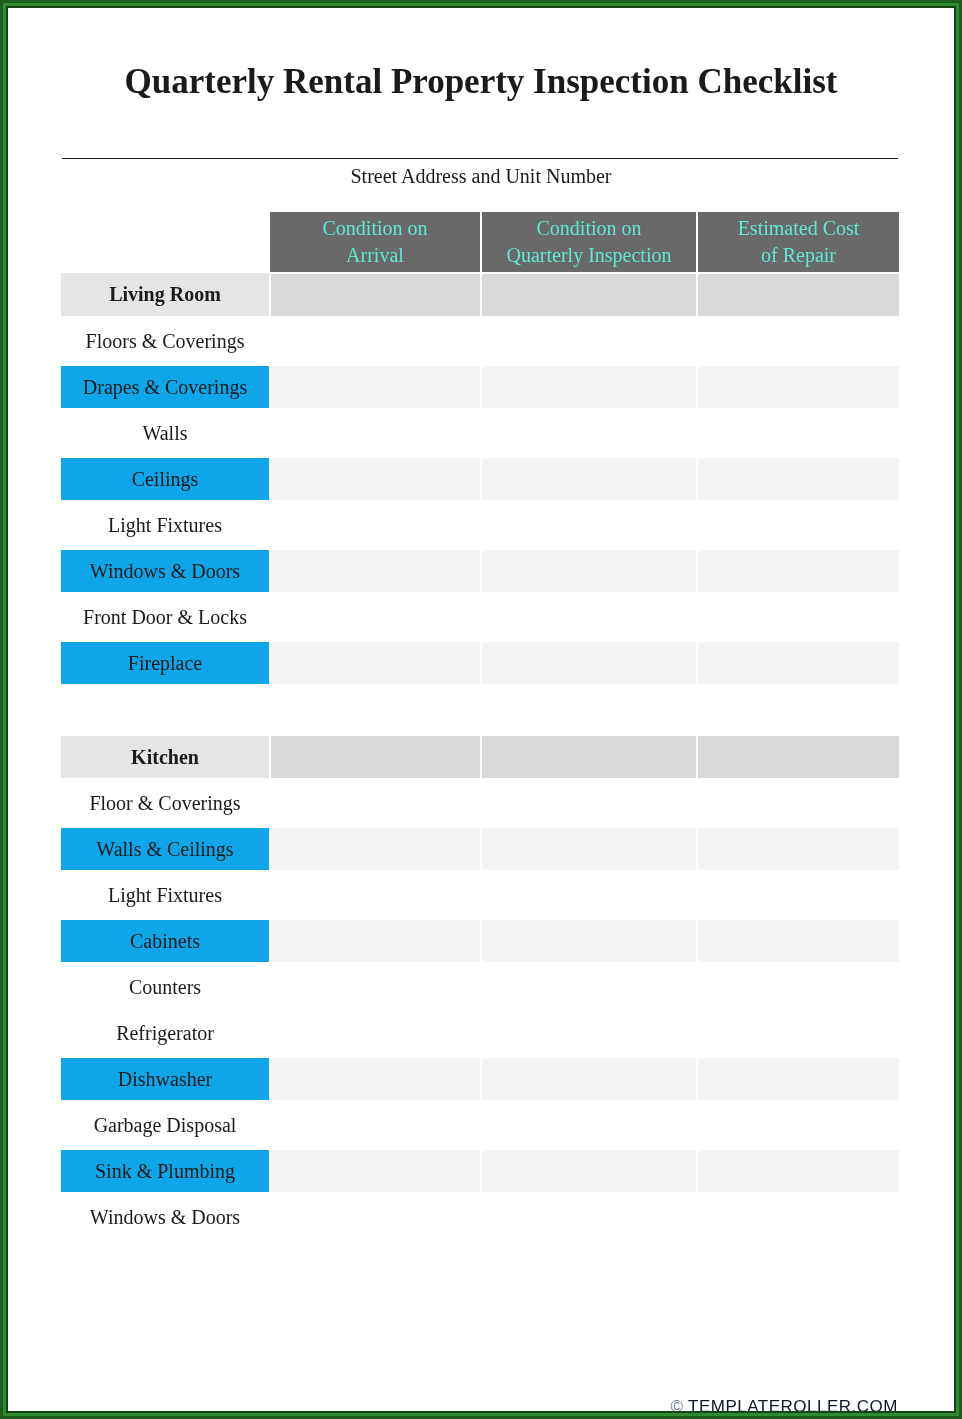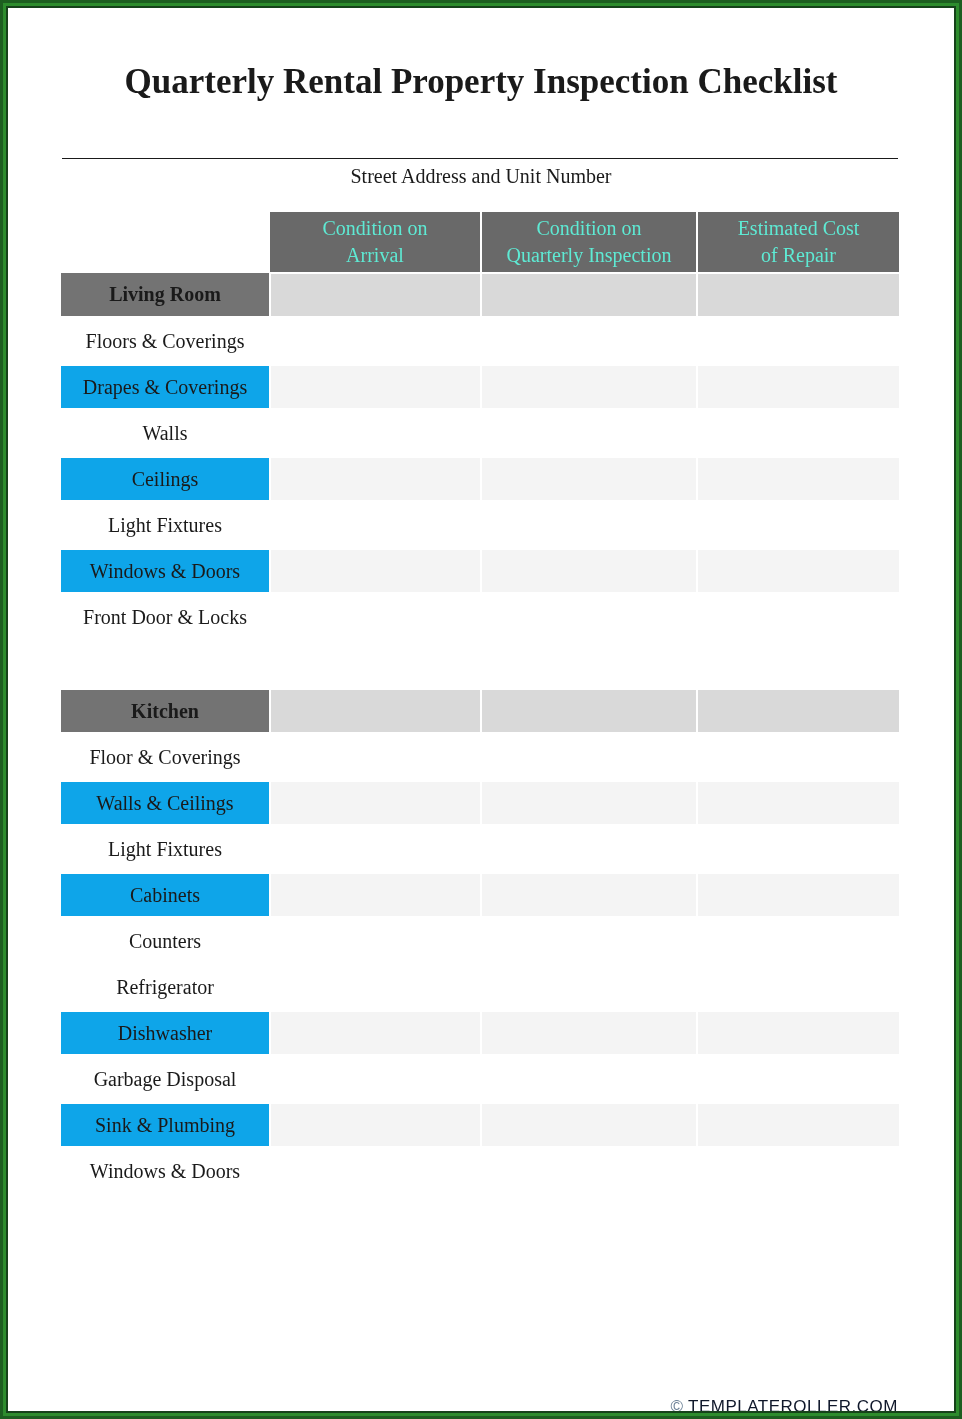--- a/index.html
+++ b/index.html
@@ -43,21 +43,21 @@
     height:60px;line-height:27px;text-align:center;vertical-align:middle;
     border-bottom:2px solid #ffffff;
   }
   thead th + th{border-left:2px solid #ffffff;}
   td.corner{background:transparent;border:none;}
   tbody td{
     height:42px;text-align:center;vertical-align:middle;
     border-bottom:4px solid #ffffff;
   }
   tbody td + td{border-left:2px solid #ffffff;}
-  tr.section-row td.sec-label{background:#737373;font-weight:bold;}
+  tr.section-row td.sec-label{background:#e5e5e5;font-weight:bold;}
   tr.section-row td.sec-cell{background:#d9d9d9;}
   tr.item-row.shaded td.item-label{background:#0ea5e9;}
   tr.item-row.shaded td.item-cell{background:#f4f4f4;}
   tr.spacer td{height:48px;border:none;background:#ffffff;}
   .footer{
     position:absolute;top:1397px;right:64px;z-index:1;
     font-family:"Liberation Sans",sans-serif;font-size:17px;
     white-space:nowrap;
   }
   .footer .copy{color:#6a7f95;margin-right:5px;}
@@ -140,20 +140,26 @@
           <td class="item-cell"></td>
           <td class="item-cell"></td>
           <td class="item-cell"></td>
         </tr>
         <tr class="item-row">
           <td class="item-label">Front Door &amp; Locks</td>
           <td class="item-cell"></td>
           <td class="item-cell"></td>
           <td class="item-cell"></td>
         </tr>
+        <tr class="item-row shaded">
+          <td class="item-label">Fireplace</td>
+          <td class="item-cell"></td>
+          <td class="item-cell"></td>
+          <td class="item-cell"></td>
+        </tr>
         <tr class="spacer">
           <td colspan="4"></td>
         </tr>
         <tr class="section-row">
           <td class="sec-label">Kitchen</td>
           <td class="sec-cell"></td>
           <td class="sec-cell"></td>
           <td class="sec-cell"></td>
         </tr>
         <tr class="item-row">

